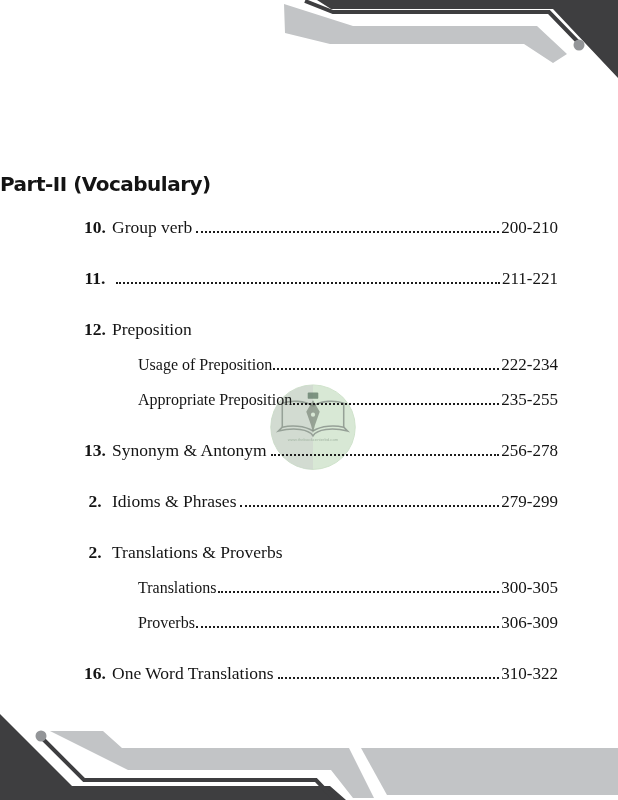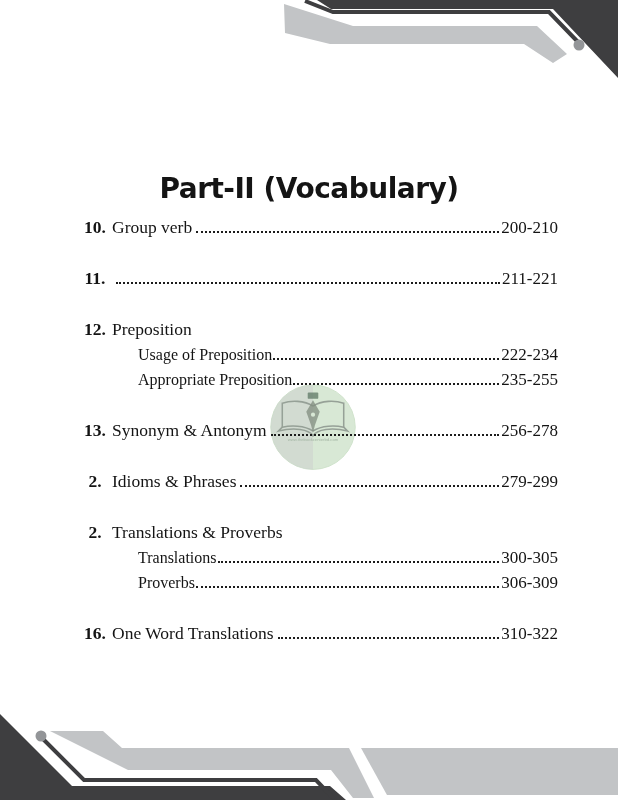--- a/index.html
+++ b/index.html
@@ -13,33 +13,33 @@
   #decor-bottom{top:700px;}
 
   
   #watermark{
     position:absolute;left:265px;top:383px;width:96px;height:96px;
     z-index:0;opacity:.8;
   }
 
   
   .section-title{
-    position:absolute;top:172px;left:0;width:618px;text-align:center;
-    font-family:"DejaVu Sans", sans-serif;font-weight:700;font-size:28px;
+    position:absolute;top:172px;left:0;width:618px;text-align:left;
+    font-family:"DejaVu Sans", sans-serif;font-weight:700;font-size:20px;
     letter-spacing:-0.5px;color:#141414;z-index:1;
   }
 
   
   .toc{
     position:absolute;left:78px;top:216px;width:480px;z-index:1;
     color:#141414;
   }
   .row{display:flex;align-items:baseline;margin-top:28px;line-height:1.3;}
   .row:first-child{margin-top:0;}
-  .row.sub{margin-top:3px;padding-left:60px;}
+  .row.sub{margin-top:13px;padding-left:60px;}
   .num{flex:0 0 34px;font-weight:bold;font-size:17.5px;text-align:center;}
   .ttl{font-weight:normal;font-size:17.5px;white-space:nowrap;}
   .row.sub .ttl{font-weight:normal;font-size:16px;}
   .leader{
     flex:1 1 auto;min-width:10px;height:1px;
     border-bottom:2px dotted #1c1c1c;margin:0 2px 1px 4px;
   }
   .row.sub .leader{margin-left:1px;}
   .pages{font-size:17px;white-space:nowrap;}
 </style>

